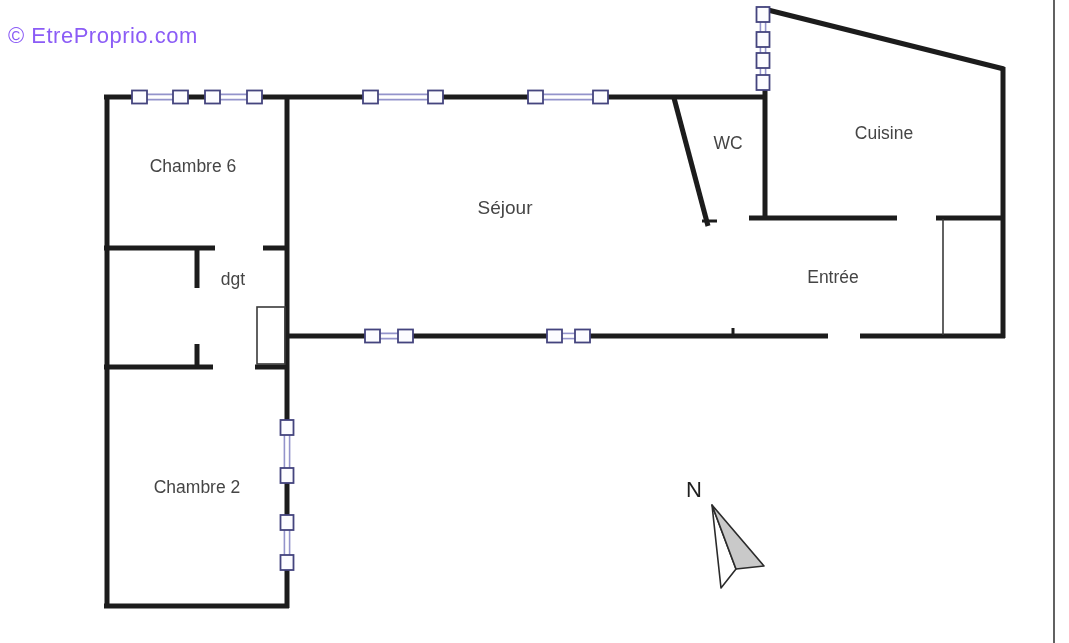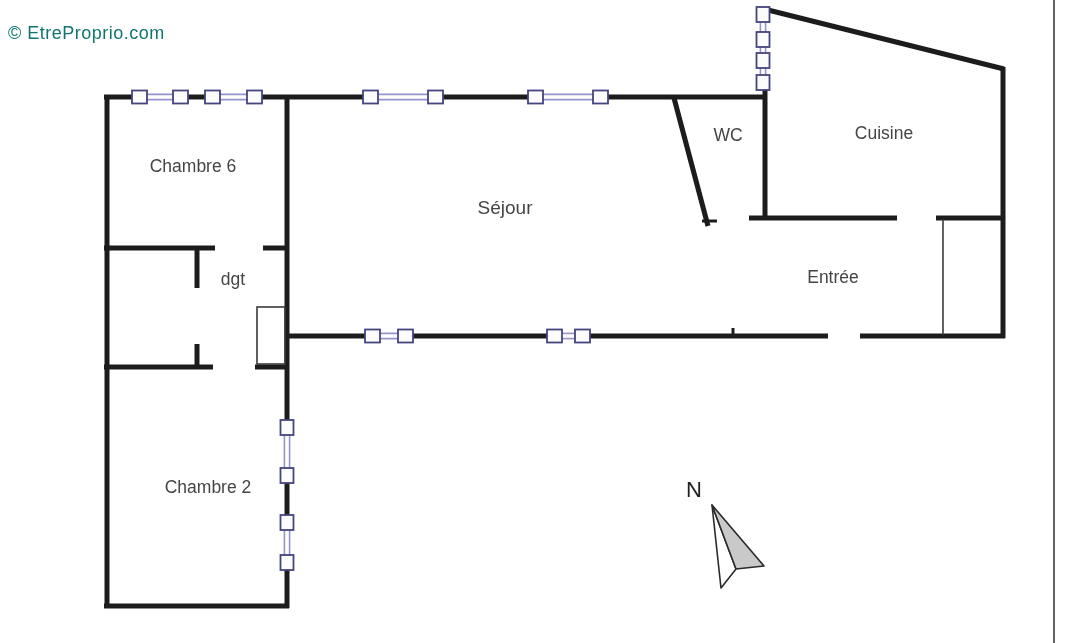--- a/index.html
+++ b/index.html
@@ -17,22 +17,22 @@
     color:#454545;
     font-size:17.5px;
     line-height:1.32;
     text-align:center;
     white-space:nowrap;
   }
   .room-label.wrap{white-space:normal;}
   .watermark{
     position:absolute;
     left:8px;top:23px;
-    color:#0f766e;
-    font-size:18px;
+    color:#8b5cf6;
+    font-size:22px;
     letter-spacing:0.5px;
     white-space:nowrap;
   }
   .compass-label{
     position:absolute;
     transform:translate(-50%,-50%);
     color:#1f1f1f;
     font-size:22px;
   }
 </style>
@@ -119,20 +119,20 @@
       <g>
         <polygon points="712,505 736,569 721,588" fill="#ffffff" stroke="#2b2b2b" stroke-width="1.6" stroke-linejoin="round"></polygon>
         <polygon points="712,505 764,566 736,569" fill="#c9c9c9" stroke="#2b2b2b" stroke-width="1.6" stroke-linejoin="round"></polygon>
       </g>
     </svg>
 
   <div class="watermark">© EtreProprio.com</div>
 
   <div class="room-label" style="left: 193px; top: 167px;">Chambre 6</div>
   <div class="room-label" style="left: 233px; top: 280px;">dgt</div>
-  <div class="room-label" style="left: 208px; top: 488px;">Chambre 2</div>
+  <div class="room-label" style="left: 197px; top: 488px;">Chambre 2</div>
   <div class="room-label" style="left: 505px; top: 208px; font-size: 19px;">Séjour</div>
-  <div class="room-label" style="left: 728px; top: 136px;">WC</div>
+  <div class="room-label" style="left: 728px; top: 144px;">WC</div>
   <div class="room-label" style="left: 884px; top: 134px;">Cuisine</div>
   <div class="room-label" style="left: 833px; top: 278px;">Entrée</div>
 
   <div class="compass-label" style="left: 694px; top: 490px;">N</div>
 </div>
 
 </body></html>

